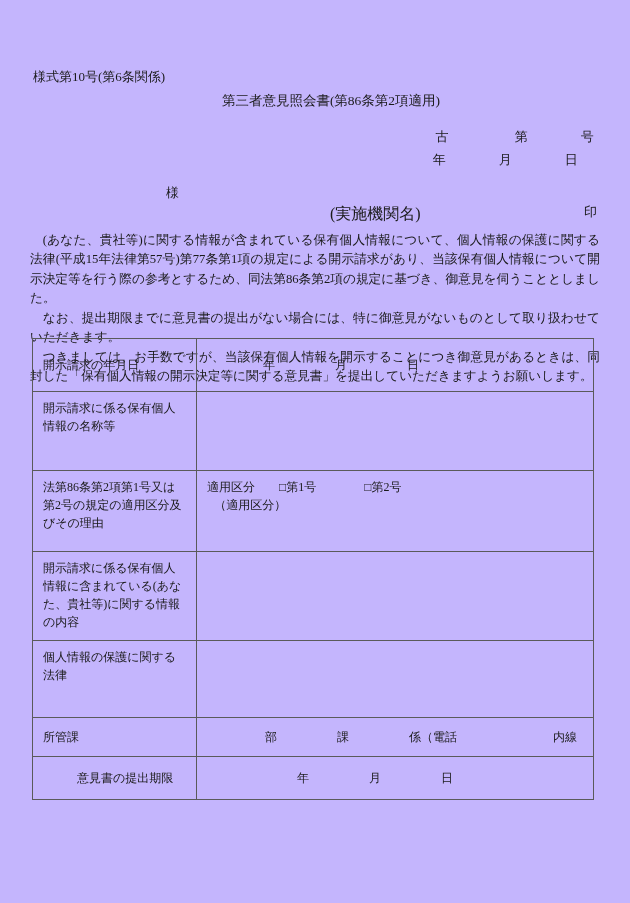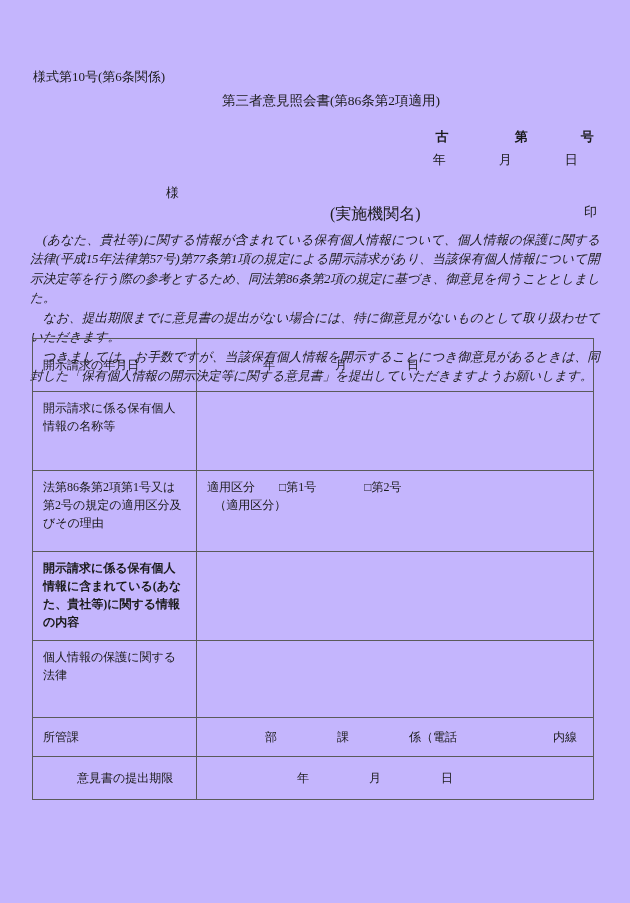--- a/index.html
+++ b/index.html
@@ -45,21 +45,20 @@
   }
 
   .doc-number {
     position: absolute;
     right: 36px;
     top: 128px;
     font-size: 13px;
     line-height: 1.35;
     white-space: pre;
     letter-spacing: 0.2px;
-    font-weight: bold;
   }
 
   .doc-date {
     position: absolute;
     right: 52px;
     top: 151px;
     font-size: 13px;
     line-height: 1.35;
     white-space: pre;
     letter-spacing: 0.2px;
@@ -109,21 +108,20 @@
   }
 
   .para {
     font-size: 12.7px;
     line-height: 1.53;
     text-align: justify;
     text-justify: inter-character;
     text-indent: 1em;
     margin: 0;
     letter-spacing: -0.05px;
-    font-style: italic;
   }
 
   
   .form-table {
     position: absolute;
     left: 32px;
     top: 338px;
     width: 562px;
     border-collapse: collapse;
     table-layout: fixed;
@@ -147,21 +145,21 @@
   }
 
   .form-table tr.mid td {
     vertical-align: middle;
     white-space: pre;
   }
 
   .r1 td { height: 38px; }
   .r2 td { height: 64px; }
   .r3 td { height: 66px; }
-  .r4 td { height: 74px; font-weight: bold; }
+  .r4 td { height: 74px; }
   .r5 td { height: 62px; }
   .r6 td { height: 24px; }
   .r7 td { height: 28px; padding-left: 44px; }
 
   .value-pad {
     display: inline-block;
     padding-left: 56px;
   }
 
   .value-pad-wide {

